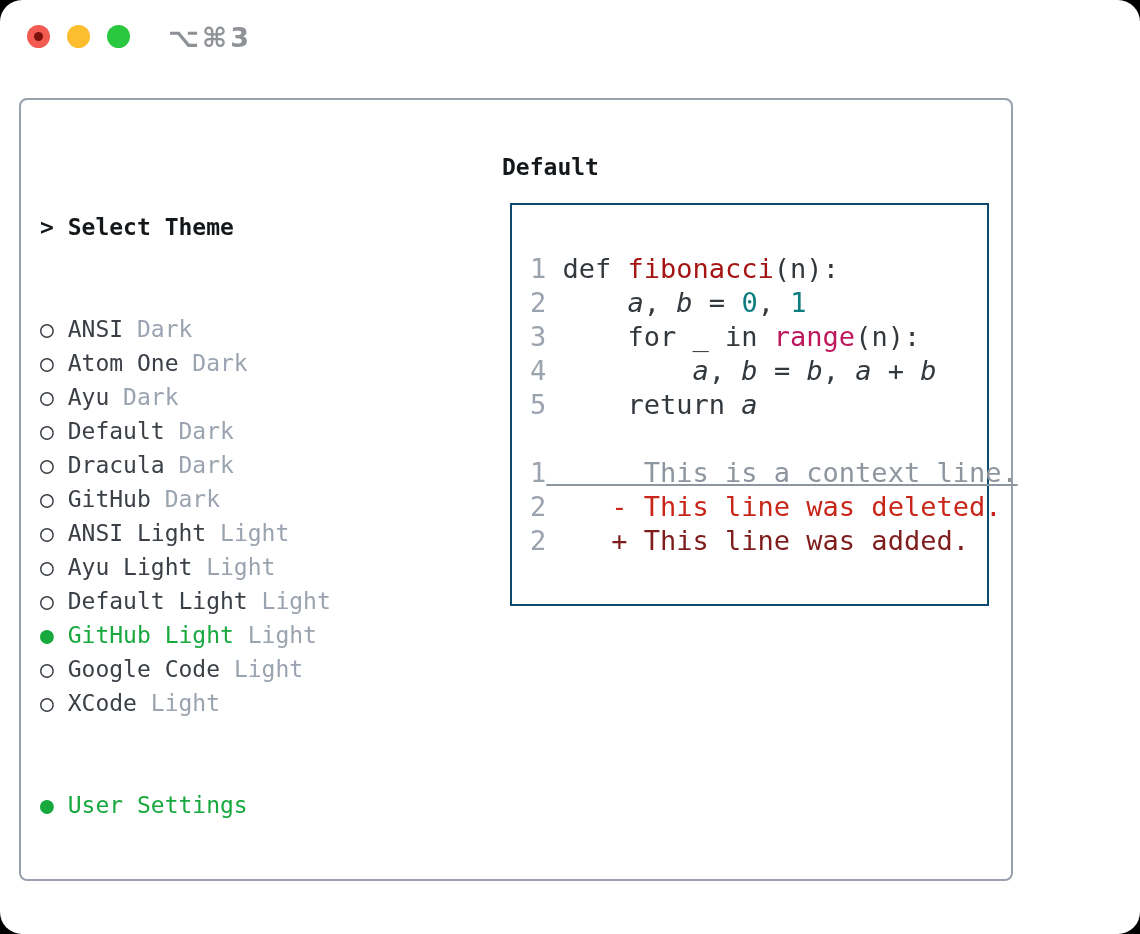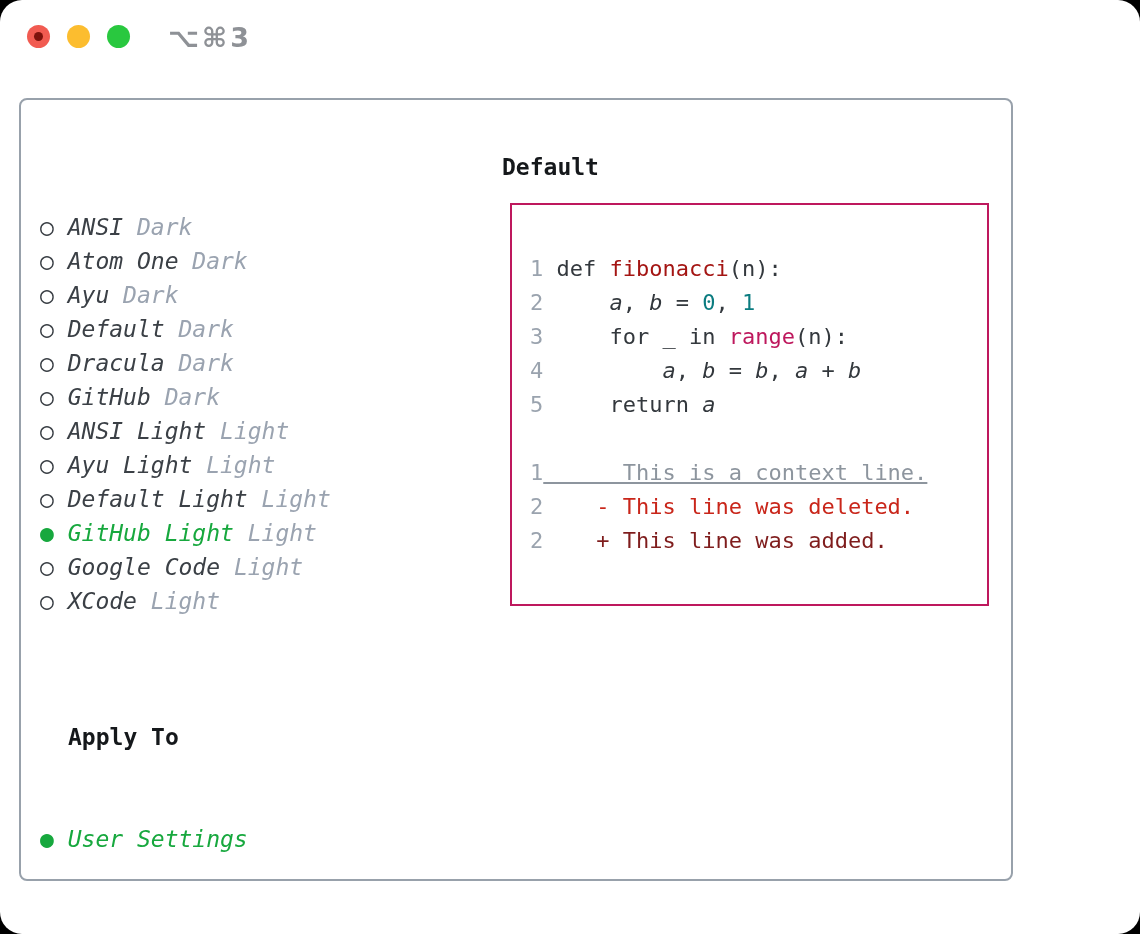--- a/index.html
+++ b/index.html
@@ -24,33 +24,33 @@
   .panel{
     position:absolute;left:19px;top:98px;width:994px;height:783px;
     border:2px solid #98a1ab;border-radius:8px;background:#fff;box-sizing:border-box;
   }
   
   .left-col{
     position:absolute;left:19px;top:42px;
     font-size:23px;line-height:34px;white-space:pre;color:#3b4046;
   }
   .list-header{font-weight:bold;color:#15181b;}
-  .row{white-space:pre;font-style:italic;}
+  .row{white-space:pre;}
   .row .tag{color:#9aa3b0;}
   .row.selected .name,.row.selected .radio{color:#17a83e;}
   .apply-header{font-weight:bold;color:#15181b;margin-top:34px;padding-left:28px;}
   
   .preview-header{
     position:absolute;left:481px;top:50px;
     font-size:23px;line-height:34px;font-weight:bold;color:#15181b;
   }
   .preview-box{
     position:absolute;left:489px;top:103px;width:479px;height:403px;
-    border:2px solid #be185d;box-sizing:border-box;background:#fff;
-    padding:47px 0 0 18px;font-size:22px;line-height:34px;white-space:pre;
+    border:2px solid #0c4a6e;box-sizing:border-box;background:#fff;
+    padding:47px 0 0 18px;font-size:27px;line-height:34px;white-space:pre;
   }
   .cline{white-space:pre;}
   .seg-ln{color:#9aa3ae;}
   .seg-code{color:#33383d;}
   .seg-fn{color:#a41513;}
   .seg-num{color:#0b7c80;}
   .seg-call{color:#be185d;}
   .seg-var{color:#33383d;font-style:italic;}
   .seg-ctx{color:#8d959e;text-decoration:underline;}
   .seg-del{color:#c9261a;}
@@ -66,22 +66,22 @@
       <span class="tl-dot"></span>
     </span>
     <span class="tl yellow"></span>
     <span class="tl green"></span>
     <span class="tb-title">⌥⌘3</span>
   </div>
 
   <div class="panel">
 
     <div class="left-col">
+      <div class="list-header"><span id="cursor-marker">&gt; </span><span>Select Theme</span></div>
       <div id="theme-list"><div class="row"><span class="radio">○ </span><span class="name">ANSI</span><span class="tag"> Dark</span></div><div class="row"><span class="radio">○ </span><span class="name">Atom One</span><span class="tag"> Dark</span></div><div class="row"><span class="radio">○ </span><span class="name">Ayu</span><span class="tag"> Dark</span></div><div class="row"><span class="radio">○ </span><span class="name">Default</span><span class="tag"> Dark</span></div><div class="row"><span class="radio">○ </span><span class="name">Dracula</span><span class="tag"> Dark</span></div><div class="row"><span class="radio">○ </span><span class="name">GitHub</span><span class="tag"> Dark</span></div><div class="row"><span class="radio">○ </span><span class="name">ANSI Light</span><span class="tag"> Light</span></div><div class="row"><span class="radio">○ </span><span class="name">Ayu Light</span><span class="tag"> Light</span></div><div class="row"><span class="radio">○ </span><span class="name">Default Light</span><span class="tag"> Light</span></div><div class="row selected"><span class="radio">● </span><span class="name">GitHub Light</span><span class="tag"> Light</span></div><div class="row"><span class="radio">○ </span><span class="name">Google Code</span><span class="tag"> Light</span></div><div class="row"><span class="radio">○ </span><span class="name">XCode</span><span class="tag"> Light</span></div></div>
-      <div class="apply-header">Apply To</div>
       <div id="apply-list"><div class="row selected"><span class="radio">● </span><span class="name">User Settings</span></div></div>
       
     </div>
 
     <div class="preview-header">Default</div>
     <div class="preview-box" id="preview-box"><div class="cline"><span class="seg-ln">1</span><span class="seg-code"> def </span><span class="seg-fn">fibonacci</span><span class="seg-code">(n):</span></div><div class="cline"><span class="seg-ln">2</span><span class="seg-code">     </span><span class="seg-var">a</span><span class="seg-code">, </span><span class="seg-var">b</span><span class="seg-code"> = </span><span class="seg-num">0</span><span class="seg-code">, </span><span class="seg-num">1</span></div><div class="cline"><span class="seg-ln">3</span><span class="seg-code">     for _ in </span><span class="seg-call">range</span><span class="seg-code">(n):</span></div><div class="cline"><span class="seg-ln">4</span><span class="seg-code">         </span><span class="seg-var">a</span><span class="seg-code">, </span><span class="seg-var">b</span><span class="seg-code"> = </span><span class="seg-var">b</span><span class="seg-code">, </span><span class="seg-var">a</span><span class="seg-code"> + </span><span class="seg-var">b</span></div><div class="cline"><span class="seg-ln">5</span><span class="seg-code">     return </span><span class="seg-var">a</span></div><div class="cline"><span class="seg-code"> </span></div><div class="cline"><span class="seg-ln">1</span><span class="seg-ctx">      This is a context line.</span></div><div class="cline"><span class="seg-ln">2</span><span class="seg-del">    - This line was deleted.</span></div><div class="cline"><span class="seg-ln">2</span><span class="seg-add">    + This line was added.</span></div></div>
 
   </div>
 </div>
 

